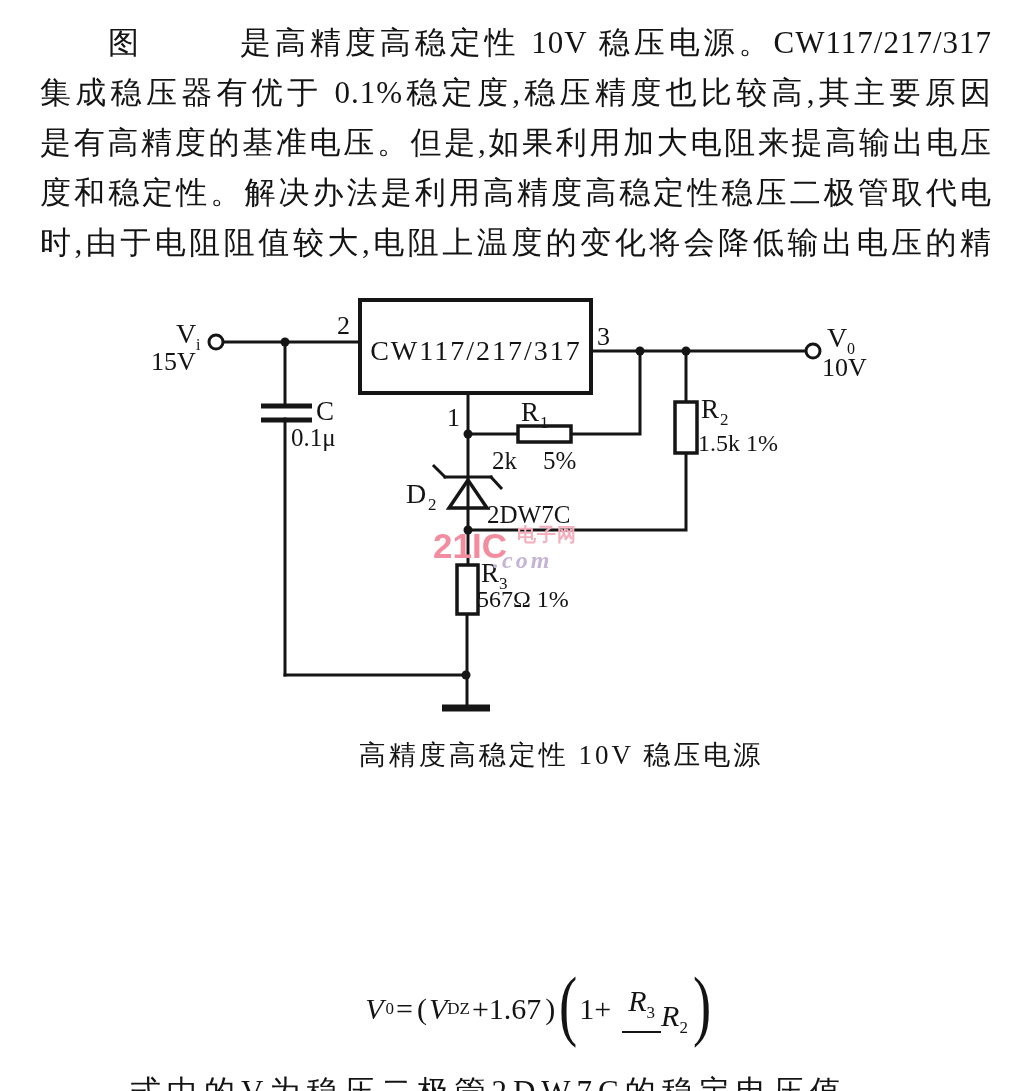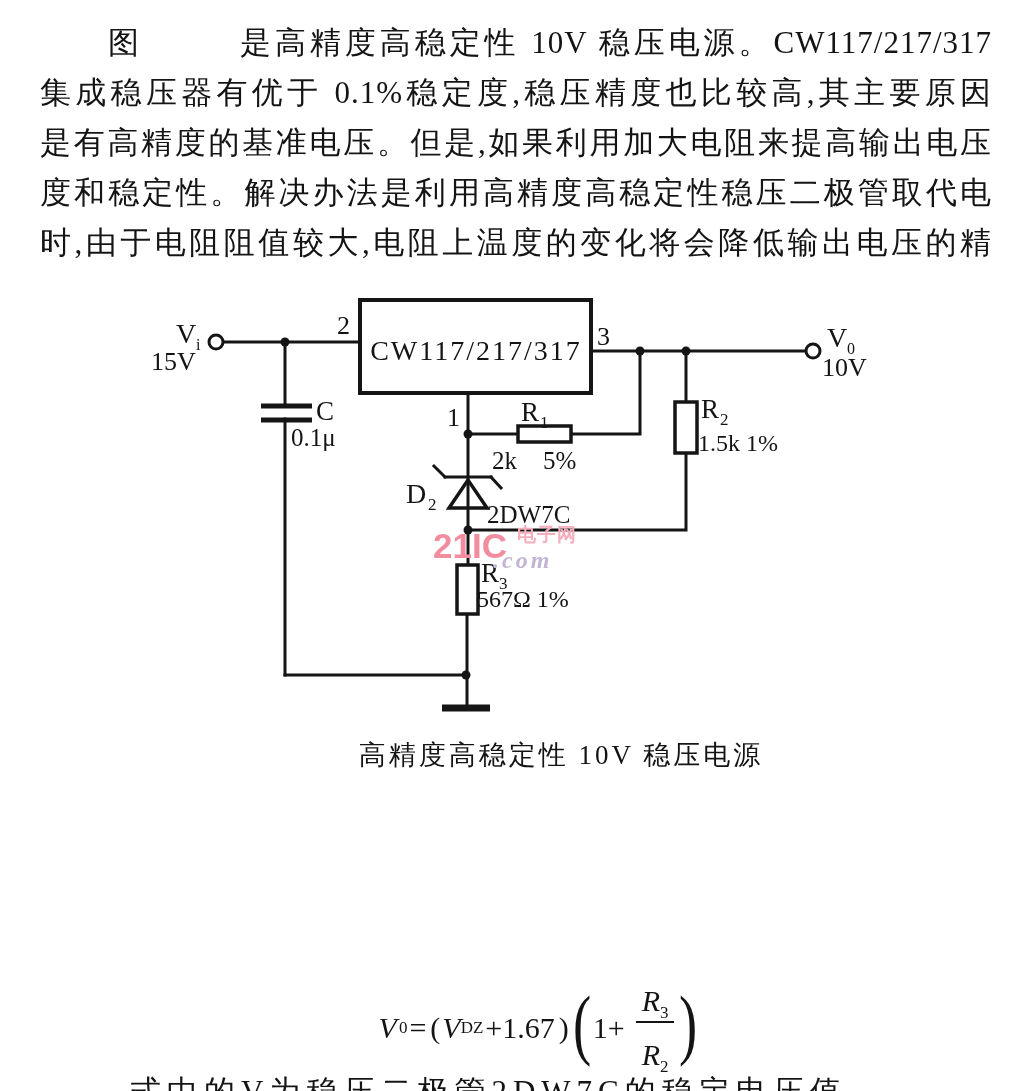--- a/index.html
+++ b/index.html
@@ -39,21 +39,21 @@
   #caption{position:absolute;top:737px;left:0;width:100%;box-sizing:border-box;padding-left:106px;
            text-align:center;font-size:27px;letter-spacing:3px;color:#141414;}
 
   
   #formula{position:absolute;top:984px;left:0;width:100%;box-sizing:border-box;padding-left:60px;
            display:flex;justify-content:center;align-items:center;
            font-size:30px;color:#141414;}
   #formula .it{font-style:italic;}
   #formula sub{font-size:17px;line-height:0;}
   .fpart{margin:0 2px;}
-  .frac{display:inline-flex;flex-direction:column;text-align:center;vertical-align:middle;margin:0 3px;}
+  .frac{display:inline-flex;text-align:center;vertical-align:middle;margin:0 3px;}
   .frac .num{border-bottom:2.5px solid #141414;padding:0 6px 3px;}
   .frac .den{padding-top:15px;}
   .grp{display:inline-flex;align-items:center;gap:8px;}
   .bigp{font-size:78px;font-weight:400;line-height:0;transform:scaleX(.7);margin:0 -2px;padding-bottom:8px;color:#141414;}
 
   
   #partial{position:absolute;top:1067px;left:40px;width:952px;height:24px;overflow:hidden;}
   #partial span{display:block;font-size:31px;line-height:50px;letter-spacing:6px;text-indent:90px;white-space:nowrap;color:#141414;}
 </style>
 </head>

